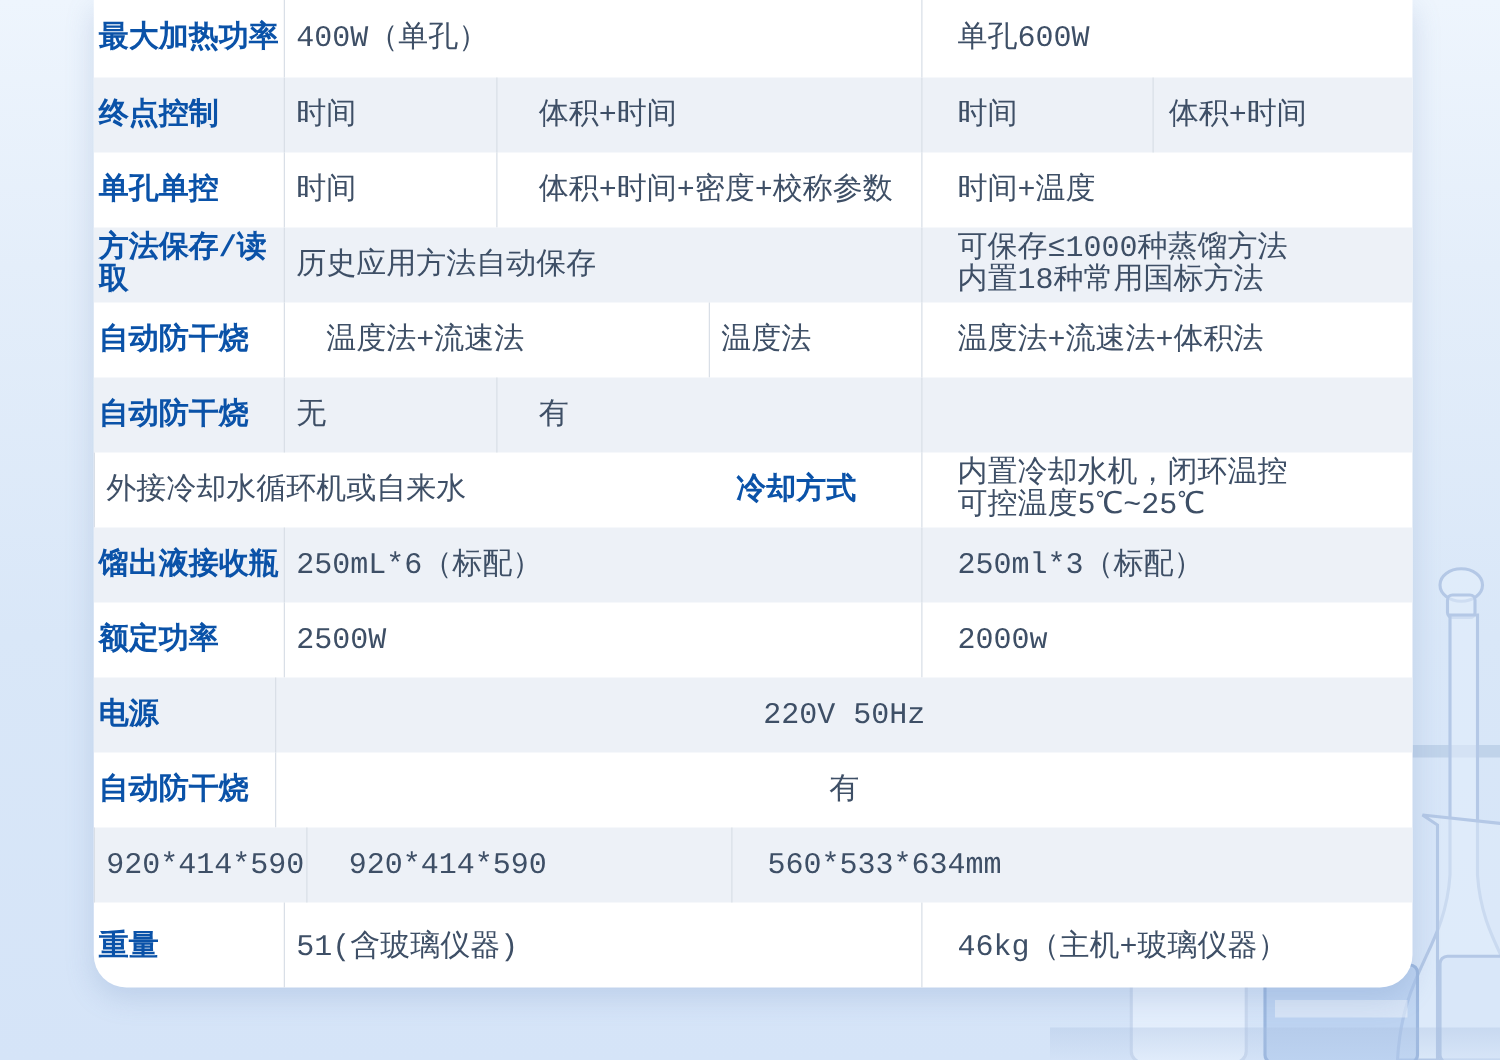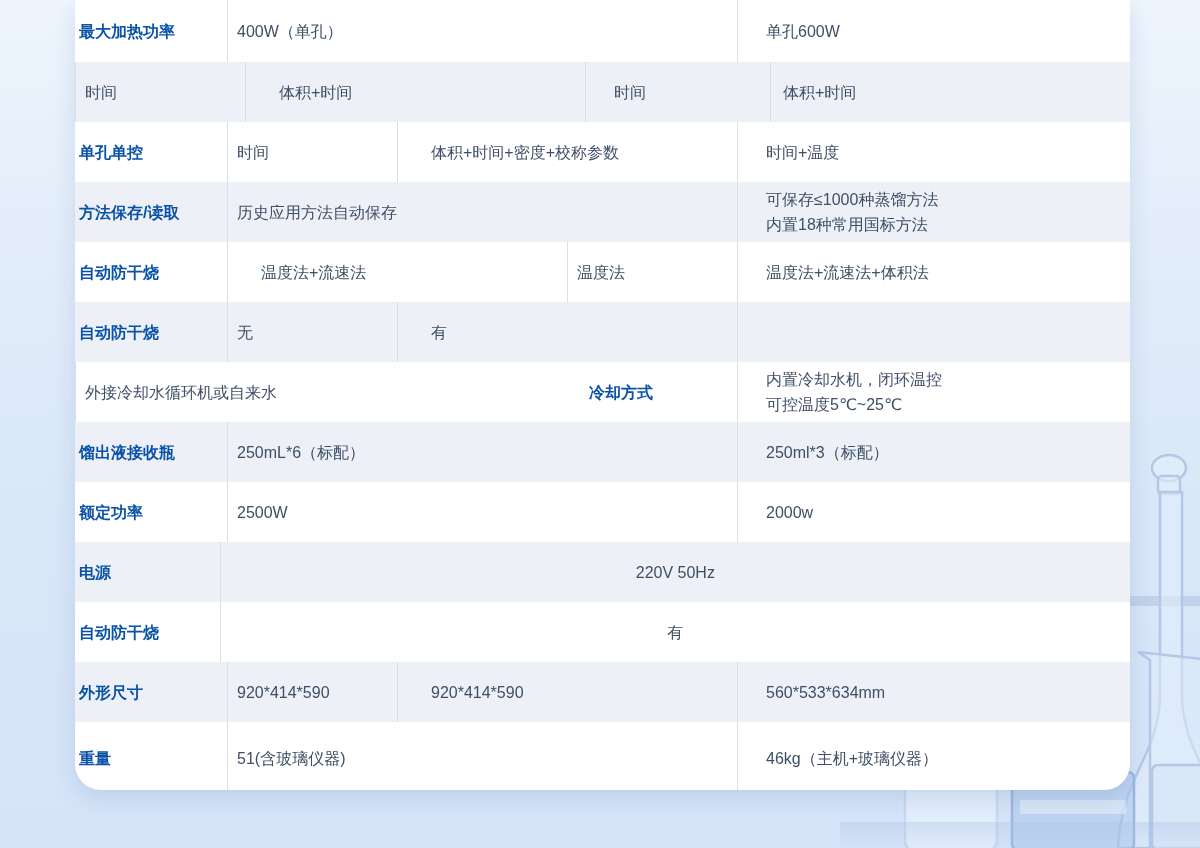--- a/index.html
+++ b/index.html
@@ -17,22 +17,23 @@
     box-shadow:0 8px 22px rgba(100,130,180,0.22);
     overflow:hidden;
   }
   .table{display:flex;flex-direction:column;width:100%;height:100%;}
   .row{display:flex;flex-direction:row;height:60px;flex:0 0 auto;}
   .row.alt{background:var(--row-alt-bg,#edf1f7);}
   .row.first{height:62px;}
   .row.last{height:72px;}
   .cell{
     display:flex;align-items:center;box-sizing:border-box;
-    font-size:16px;line-height:25px;white-space:pre-line;
+    font-size:24px;line-height:25px;white-space:pre-line;
     color:var(--value-color,#3e4f66);
+    font-family:Liberation Mono, monospace;
   }
   .c-label{width:152px;padding-left:4px;font-weight:bold;color:var(--label-color,#0a52a8);}
   .vcell{border-left:1px solid var(--divider-color,#d9dfe7);}
   .c-a{width:170px;padding-left:9px;}
   .c-b{width:340px;padding-left:33px;}
   .c-c{width:185px;padding-left:28px;}
   .c-d{width:208px;padding-left:12px;padding-right:4px;}
   .c-ab{width:510px;padding-left:9px;}
   .c-cd{width:393px;padding-left:28px;}
   .c-abcd{width:1039px;justify-content:center;text-align:center;padding-left:0;margin-left:11px;}
@@ -73,20 +74,21 @@
   </svg>
 
   <div class="card">
     <div class="table" id="spec-table">
         <div class="row first">
           <div class="cell c-label">最大加热功率</div>
           <div class="cell vcell c-ab">400W（单孔）</div>
           <div class="cell vcell c-cd">单孔600W</div>
         </div>
         <div class="row alt">
+          <div class="cell c-label">终点控制</div>
           <div class="cell vcell c-a">时间</div>
           <div class="cell vcell c-b">体积+时间</div>
           <div class="cell vcell c-c">时间</div>
           <div class="cell vcell c-d">体积+时间</div>
         </div>
         <div class="row">
           <div class="cell c-label">单孔单控</div>
           <div class="cell vcell c-a">时间</div>
           <div class="cell vcell c-b">体积+时间+密度+校称参数</div>
           <div class="cell vcell c-c">时间+温度</div>
@@ -127,21 +129,20 @@
         </div>
         <div class="row alt">
           <div class="cell c-label">电源</div>
           <div class="cell vcell c-abcd">220V 50Hz</div>
         </div>
         <div class="row">
           <div class="cell c-label">自动防干烧</div>
           <div class="cell vcell c-abcd">有</div>
         </div>
         <div class="row alt">
-          <div class="cell c-label">外形尺寸</div>
           <div class="cell vcell c-a">920*414*590</div>
           <div class="cell vcell c-b">920*414*590</div>
           <div class="cell vcell c-cd">560*533*634mm</div>
         </div>
         <div class="row last">
           <div class="cell c-label">重量</div>
           <div class="cell vcell c-ab">51(含玻璃仪器)</div>
           <div class="cell vcell c-cd">46kg（主机+玻璃仪器）</div>
         </div>
       </div>

